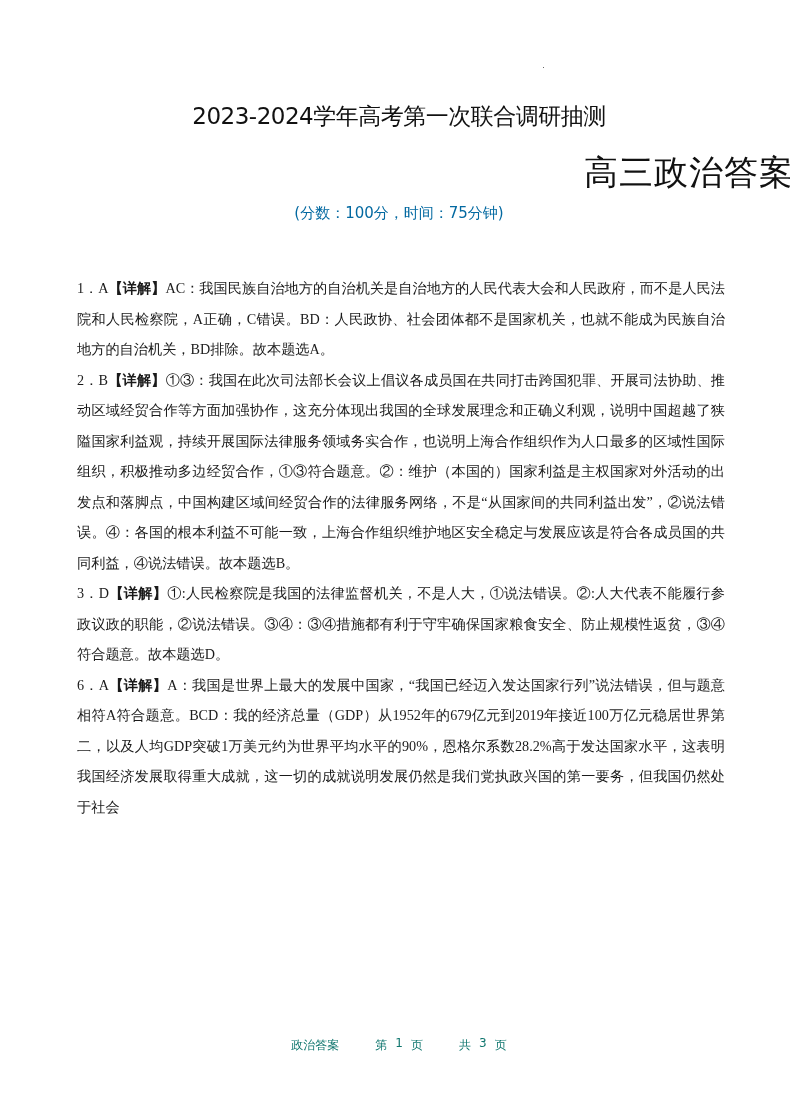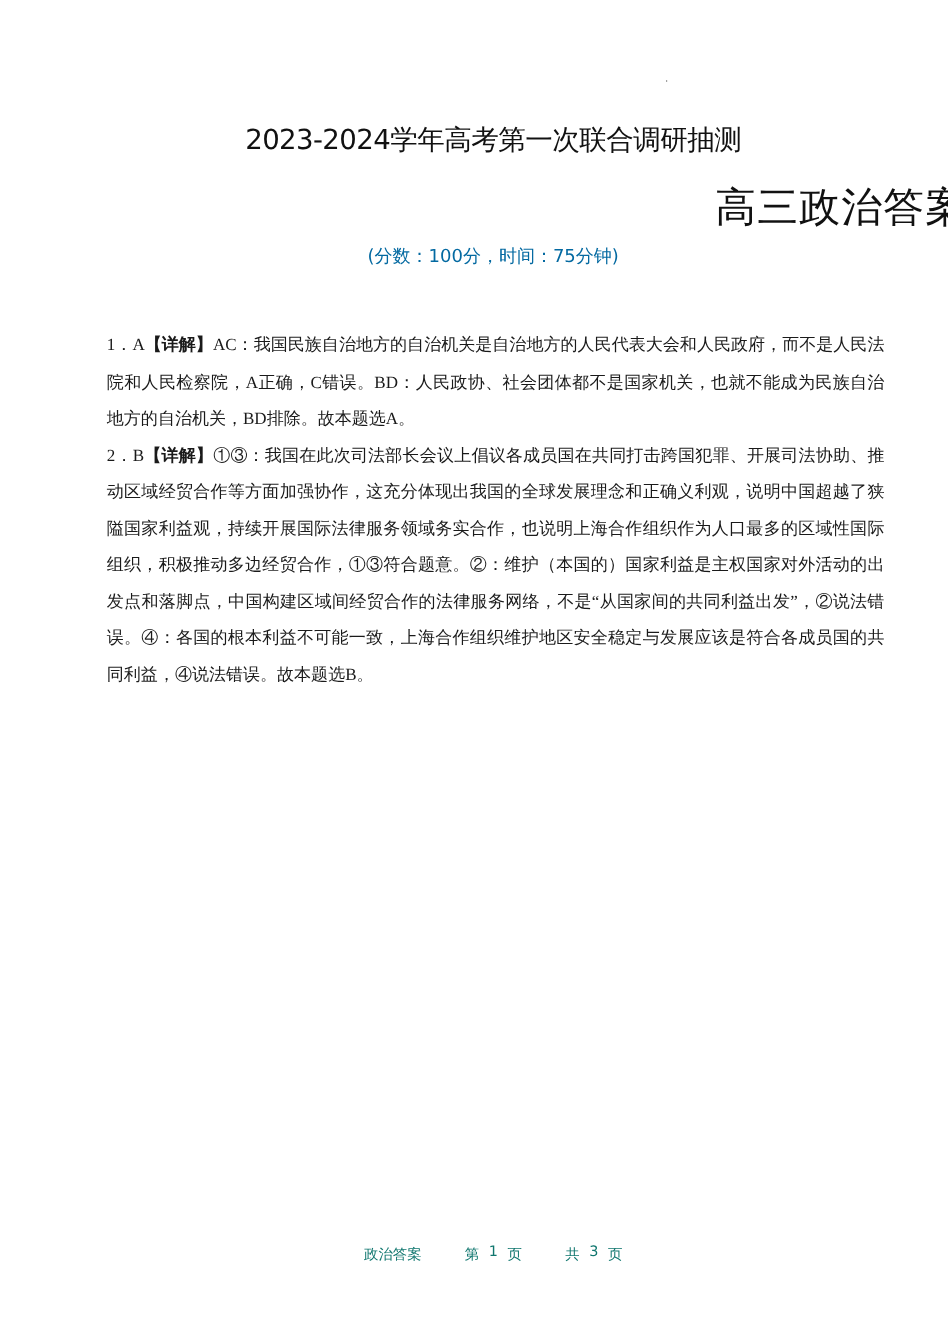--- a/index.html
+++ b/index.html
@@ -1,17 +1,17 @@
 <!DOCTYPE html>
 <html><head>
 <meta charset="utf-8">
 <style>
   html, body { margin: 0; padding: 0; background: #ffffff; }
   body { width: 790px; height: 1118px; position: relative; overflow: hidden; color: #111; }
-  .page { position: absolute; left: 16px; top: 0; width: 669px; height: 1118px; background: #fff; }
+  .page { position: absolute; left: 4px; top: 0; width: 669px; height: 1118px; background: #fff; }
   .dot { position: absolute; left: 539px; top: 67px; width: 1px; height: 1px; background: #666; }
   .title1 { position: absolute; top: 101px; left: 0; width: 790px; text-align: center;
     font-family: "DejaVu Sans", sans-serif; font-size: 23px; color: #111; letter-spacing: -0.5px; }
   .title2 { position: absolute; top: 150px; left: 0; width: 790px; text-align: right;
     font-family: "DejaVu Sans", sans-serif; font-size: 34px; color: #111; letter-spacing: 1px; }
   .subtitle { position: absolute; top: 204px; left: 0; width: 790px; text-align: center;
     font-family: "DejaVu Sans", sans-serif; font-size: 15px; color: #0369a1; }
   .content { position: absolute; left: 73px; top: 273px; width: 648px;
     font-family: Liberation Serif, serif; font-size: 14.2px;
     line-height: 30.5px; color: #1a1a1a; text-align: justify; }
@@ -30,18 +30,20 @@
 <div class="page">
   <div class="dot"></div>
 
   <div class="title1">2023-2024学年高考第一次联合调研抽测</div>
   <div class="title2">高三政治答案</div>
   <div class="subtitle">(分数：100分，时间：75分钟)</div>
 
   <div class="content">
     <p class="para"><span>1．</span><span>A</span><span class="tag">【详解】</span><span>AC：我国民族自治地方的自治机关是自治地方的人民代表大会和人民政府，而不是人民法院和人民检察院，A正确，C错误。BD：人民政协、社会团体都不是国家机关，也就不能成为民族自治地方的自治机关，BD排除。故本题选A。</span></p>
     <p class="para"><span>2．</span><span>B</span><span class="tag">【详解】</span><span>①③：我国在此次司法部长会议上倡议各成员国在共同打击跨国犯罪、开展司法协助、推动区域经贸合作等方面加强协作，这充分体现出我国的全球发展理念和正确义利观，说明中国超越了狭隘国家利益观，持续开展国际法律服务领域务实合作，也说明上海合作组织作为人口最多的区域性国际组织，积极推动多边经贸合作，①③符合题意。②：维护（本国的）国家利益是主权国家对外活动的出发点和落脚点，中国构建区域间经贸合作的法律服务网络，不是“从国家间的共同利益出发”，②说法错误。④：各国的根本利益不可能一致，上海合作组织维护地区安全稳定与发展应该是符合各成员国的共同利益，④说法错误。故本题选B。</span></p>
+    <p class="para"><span>3．</span><span>D</span><span class="tag">【详解】</span><span>①:人民检察院是我国的法律监督机关，不是人大，①说法错误。②:人大代表不能履行参政议政的职能，②说法错误。③④：③④措施都有利于守牢确保国家粮食安全、防止规模性返贫，③④符合题意。故本题选D。</span></p>
+    <p class="para"><span>6．</span><span>A</span><span class="tag">【详解】</span><span>A：我国是世界上最大的发展中国家，“我国已经迈入发达国家行列”说法错误，但与题意相符A符合题意。BCD：我的经济总量（GDP）从1952年的679亿元到2019年接近100万亿元稳居世界第二，以及人均GDP突破1万美元约为世界平均水平的90%，恩格尔系数28.2%高于发达国家水平，这表明我国经济发展取得重大成就，这一切的成就说明发展仍然是我们党执政兴国的第一要务，但我国仍然处于社会</span></p>
   </div>
 
   <div class="footer">
     <span>政治答案</span><span class="gap"></span><span>第</span><span class="num">1</span><span>页</span><span class="gap"></span><span>共</span><span class="num">3</span><span>页</span>
   </div>
 </div>
 
 </body></html>

